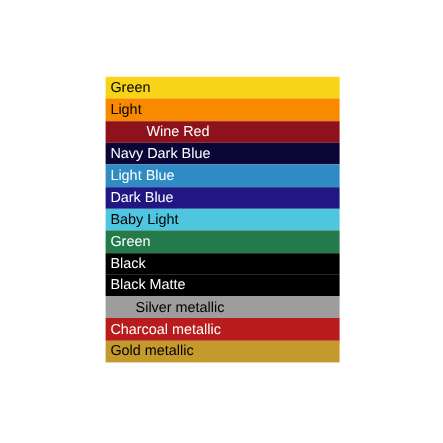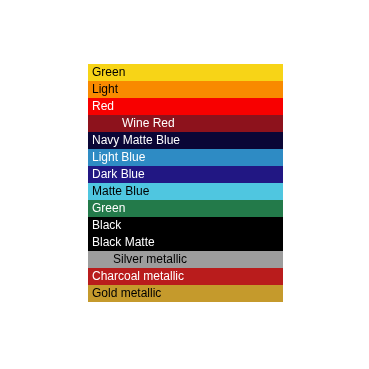--- a/index.html
+++ b/index.html
@@ -42,37 +42,34 @@
 </head>
 <body style="background: rgb(255, 255, 255);">
 
 <div id="color-legend">
     <div class="swatch-row" style="background-color: rgb(247, 212, 23);">
       <span class="swatch-label" style="color: rgb(0, 0, 0);">Green</span>
     </div>
     <div class="swatch-row" style="background-color: rgb(249, 138, 0);">
       <span class="swatch-label" style="color: rgb(0, 0, 0);">Light</span>
     </div>
-    <div class="swatch-row" style="background-color: rgb(248, 0, 0);">
-      <span class="swatch-label" style="color: rgb(255, 255, 255);">Red</span>
-    </div>
     <div class="swatch-row" style="background-color: rgb(141, 18, 28);">
       <span class="swatch-label" style="color: rgb(255, 255, 255); margin-left: 30px;">Wine Red</span>
     </div>
     <div class="swatch-row" style="background-color: rgb(10, 6, 54);">
-      <span class="swatch-label" style="color: rgb(255, 255, 255);">Navy Matte Blue</span>
+      <span class="swatch-label" style="color: rgb(255, 255, 255);">Navy Dark Blue</span>
     </div>
     <div class="swatch-row" style="background-color: rgb(46, 139, 196);">
       <span class="swatch-label" style="color: rgb(255, 255, 255);">Light Blue</span>
     </div>
     <div class="swatch-row" style="background-color: rgb(33, 23, 131);">
       <span class="swatch-label" style="color: rgb(255, 255, 255);">Dark Blue</span>
     </div>
     <div class="swatch-row" style="background-color: rgb(79, 198, 224);">
-      <span class="swatch-label" style="color: rgb(0, 0, 0);">Matte Blue</span>
+      <span class="swatch-label" style="color: rgb(0, 0, 0);">Baby Light</span>
     </div>
     <div class="swatch-row" style="background-color: rgb(35, 122, 74);">
       <span class="swatch-label" style="color: rgb(255, 255, 255);">Green</span>
     </div>
     <div class="swatch-row" style="background-color: rgb(0, 0, 0);">
       <span class="swatch-label" style="color: rgb(255, 255, 255);">Black</span>
     </div>
     <div class="swatch-row" style="background-color: rgb(0, 0, 0);">
       <span class="swatch-label" style="color: rgb(255, 255, 255);">Black Matte</span>
     </div>

